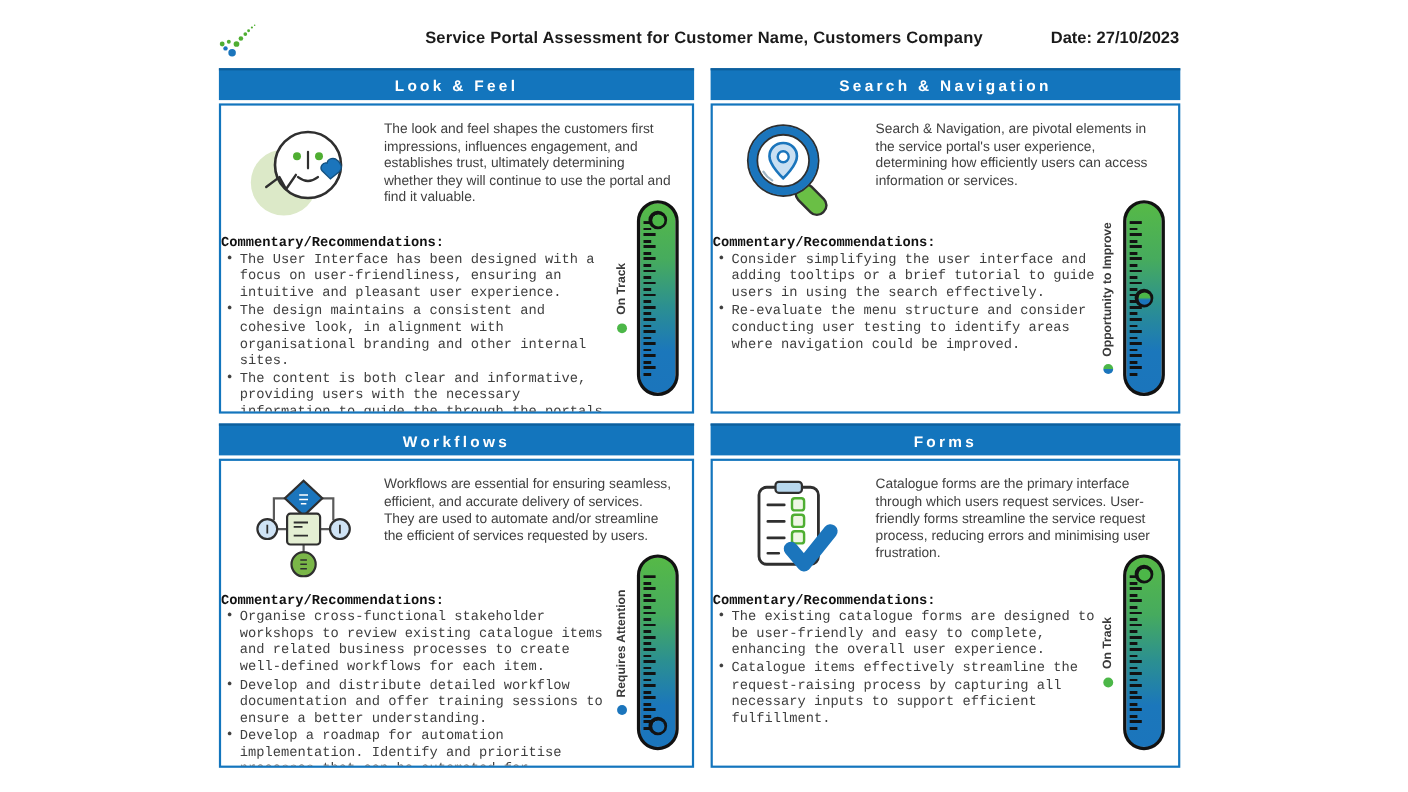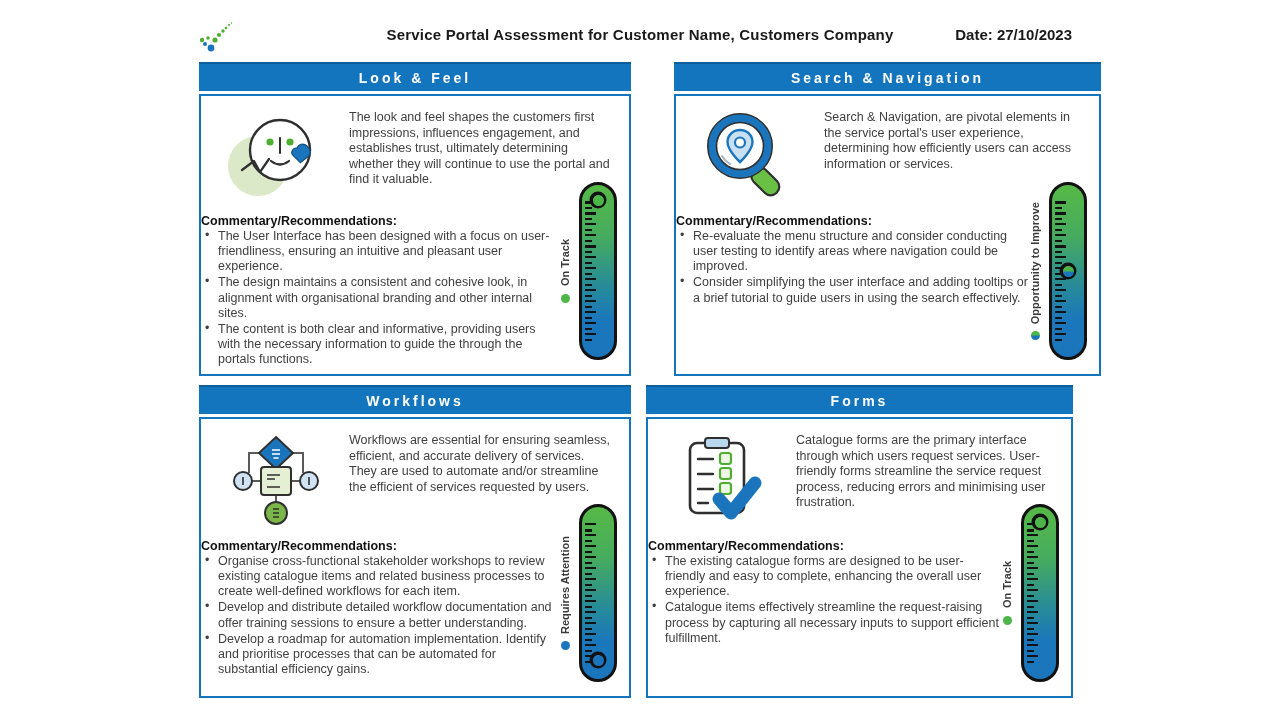--- a/index.html
+++ b/index.html
@@ -19,21 +19,21 @@
   .card-header { height:29px; background:#1375bd; border-top:2px solid #0e5f9c;
     color:#fff; font-weight:bold; font-size:14px; letter-spacing:3px;
     display:flex; align-items:center; justify-content:center; }
   .card-body { position:absolute; left:0; right:0; top:32px; bottom:0;
     border:2px solid #1375bd; background:#fff; padding:8px 10px 6px 0; overflow:hidden; }
 
   .intro { display:flex; align-items:flex-start; }
   .icon-wrap { width:148px; min-width:148px; display:flex; justify-content:center; padding-top:4px; }
   .desc { flex:1; font-size:12.5px; line-height:1.24; color:#3f3f3f; padding-top:6px; padding-right:4px; }
 
-  .commentary { margin-top:14px; width:352px; }
+  .commentary { margin-top:14px; width:352px;font-family:Liberation Mono, monospace; }
   .commentary h3 { font-size:12.5px; font-weight:bold; color:#111; margin-bottom:1px; }
   .commentary ul { list-style:none; }
   .commentary li { position:relative; font-size:12.5px; line-height:1.21; color:#3f3f3f;
     padding-left:17px; margin-bottom:1px; }
   .commentary li::before { content:"•"; position:absolute; left:4px; top:-1px; color:#3f3f3f; }
 
   
   .gauge-area { position:absolute; right:12px; bottom:14px; height:178px; display:flex; align-items:stretch; }
   .gauge-labelcol { display:flex; flex-direction:column; align-items:center; justify-content:center; width:22px; margin-right:3px; }
   .gauge-label { writing-mode:vertical-rl; transform:rotate(180deg); font-size:11px; font-weight:bold;
@@ -52,21 +52,21 @@
   .gauge-indicator { position:absolute; left:50%; transform:translate(-50%,-50%); width:17px; height:17px;
     border-radius:50%; background:#fff; border:4px solid #121212; }
   .gauge-indicator .inner { position:absolute; left:50%; top:50%; transform:translate(-50%,-50%);
     width:11px; height:11px; border-radius:50%; }
   .level-high .gauge-indicator .inner { background:#4cb748; }
   .level-mid  .gauge-indicator .inner { background:linear-gradient(180deg,#4cb748 40%,#1b75bc 60%); }
   .level-low  .gauge-indicator .inner { background:#1b75bc; }
 
   
   #card-0 { left:199px; top:62px;  width:432px; height:314px; }
-  #card-1 { left:646px; top:62px;  width:427px; height:314px;margin-left:28px; }
+  #card-1 { left:646px; top:62px;  width:427px; height:314px; }
   #card-2 { left:199px; top:385px; width:432px; height:313px; }
   #card-3 { left:646px; top:385px; width:427px; height:313px; }
 </style>
 </head>
 <body>
 
 <div class="page">
 
   <div class="top-header">
     <div class="logo">
@@ -142,22 +142,22 @@
             <path d="M42 22 c-7.5 0 -12.5 5.6 -12.5 12 0 8.5 12.5 20 12.5 20 s12.5-11.5 12.5-20 c0-6.4-5-12-12.5-12z" fill="#c9dff2" stroke="#1b75bc" stroke-width="2.4"></path>
             <circle cx="42" cy="34.5" r="5" fill="#ffffff" stroke="#1b75bc" stroke-width="2.2"></circle>
             <path d="M24 48 a22 22 0 0 0 8 8" fill="none" stroke="#9fb6c6" stroke-width="2" stroke-linecap="round"></path>
           </svg>
         </div>
         <div class="desc">Search &amp; Navigation, are pivotal elements in the service portal's user experience, determining how efficiently users can access information or services.</div>
       </div>
       <div class="commentary">
         <h3>Commentary/Recommendations:</h3>
         <ul>
+          <li>Consider simplifying the user interface and adding tooltips or a brief tutorial to guide users in using the search effectively.</li>
           <li>Re-evaluate the menu structure and consider conducting user testing to identify areas where navigation could be improved.</li>
-          <li>Consider simplifying the user interface and adding tooltips or a brief tutorial to guide users in using the search effectively.</li>
         </ul>
       </div>
       <div class="gauge-area level-mid">
         <div class="gauge-labelcol">
           <div class="gauge-label">Opportunity to Improve</div>
           <div class="status-dot"></div>
         </div>
         <div class="thermo">
           <div class="ticks"></div>
           <div class="ticks2"></div>

